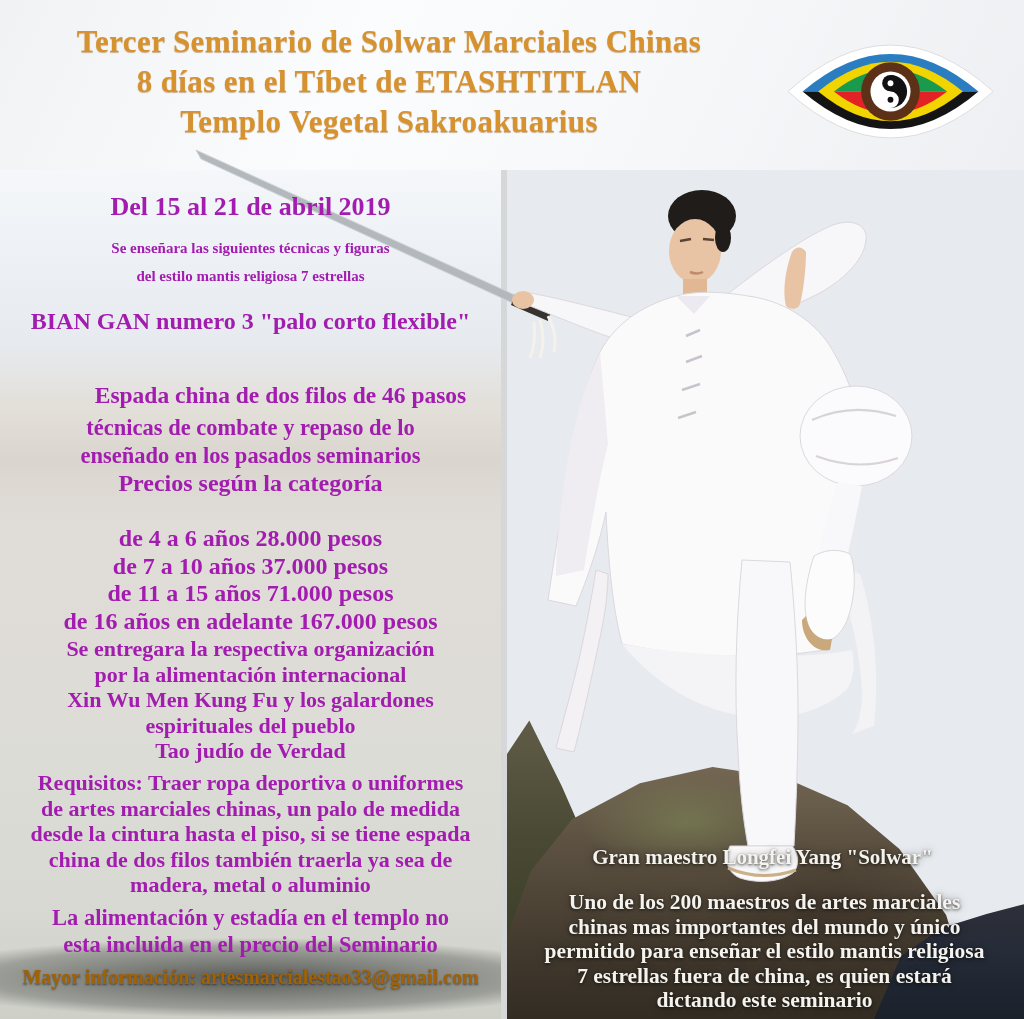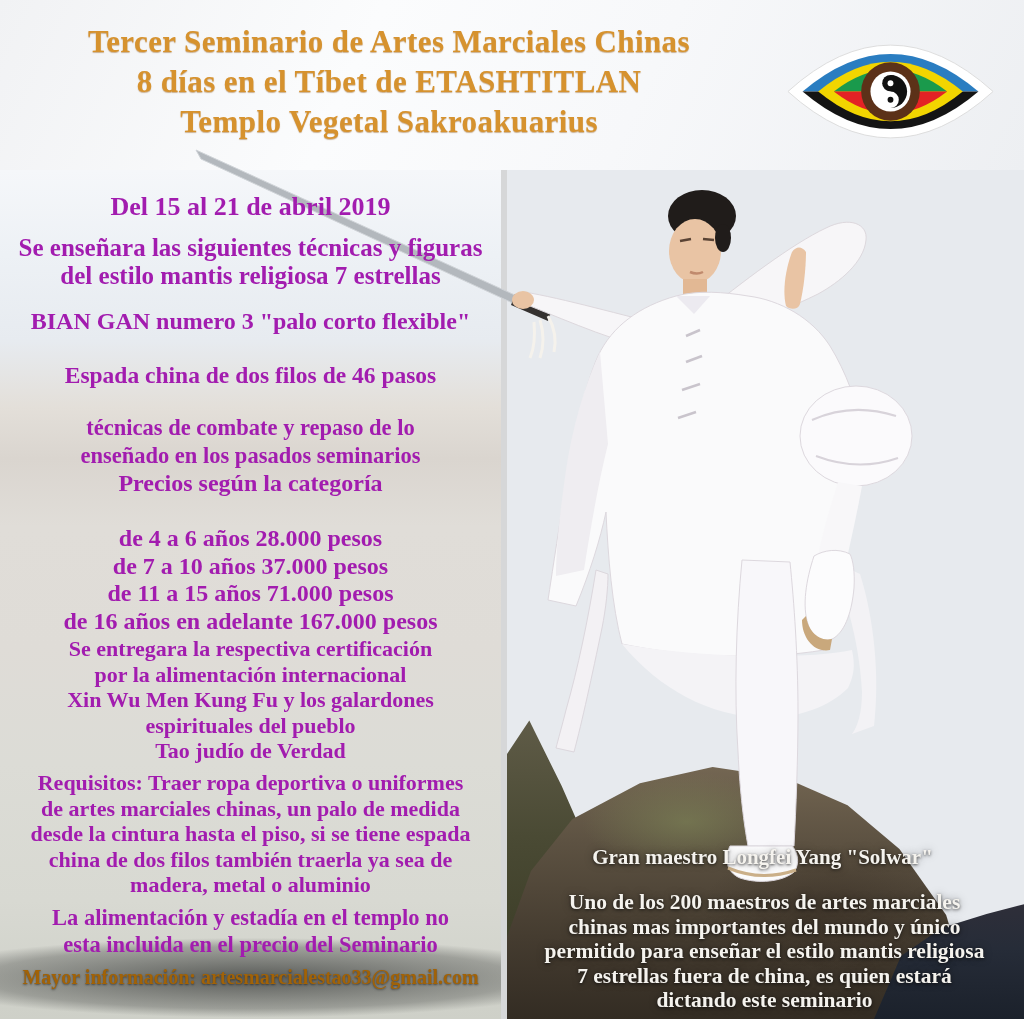--- a/index.html
+++ b/index.html
@@ -55,23 +55,23 @@
   
   .logo{position:absolute;left:783px;top:28px;width:215px;height:127px;z-index:6;}
   
   .txt{position:absolute;z-index:5;text-align:center;font-weight:700;}
   .gold{color:#d6922e;text-shadow:0 1px 1px rgba(146,86,16,.45);}
   .purple{color:#a21caf;}
   .white-txt{color:#f5f3ee;text-shadow:0 1px 3px rgba(10,10,10,.7),0 0 8px rgba(20,20,20,.35);}
   .title{left:0;top:22px;width:778px;font-size:31px;line-height:40px;letter-spacing:.4px;}
   .lc{left:0;width:501px;}
   .date-h{top:192px;font-size:26px;}
-  .intro{top:234px;font-size:25px;line-height:28px;}
+  .intro{top:234px;font-size:15px;line-height:28px;}
   .tech1{top:308px;font-size:24px;}
-  .tech2{top:362px;font-size:23.5px;}
+  .tech2{top:382px;font-size:23.5px;padding-left:30px;}
   .tech3{top:414px;font-size:22.5px;line-height:28px;}
   .prices-h{top:470px;font-size:24px;}
   .prices{top:525px;font-size:24px;line-height:27.5px;}
   .cert{top:636px;font-size:22px;line-height:25.5px;}
   .req{top:770px;font-size:22px;line-height:25.5px;}
   .lodging{top:904px;font-size:22.5px;line-height:27px;}
   .email{top:966px;font-size:20px;color:#a16207;text-shadow:0 1px 2px rgba(20,20,20,.55);}
   .caption{left:510px;width:505px;top:845px;font-size:21px;}
   .bio{left:505px;width:519px;top:890px;font-size:21.5px;line-height:24.5px;}
 </style>
@@ -166,21 +166,21 @@
       <circle cx="110" cy="65" r="17" fill="#ffffff"></circle>
       <path d="M110,48 A17,17 0 0 1 110,82 Z" fill="#111111"></path>
       <circle cx="110" cy="56.5" r="8.5" fill="#111111"></circle>
       <circle cx="110" cy="73.5" r="8.5" fill="#ffffff"></circle>
       <circle cx="110" cy="56.5" r="3" fill="#ffffff"></circle>
       <circle cx="110" cy="73.5" r="3" fill="#111111"></circle>
     </g>
   </svg>
 
   <div class="txt title gold">
-    <div>Tercer Seminario de Artes Marciales Chinas</div>
+    <div>Tercer Seminario de Solwar Marciales Chinas</div>
     <div>8 días en el Tíbet de ETASHTITLAN</div>
     <div>Templo Vegetal Sakroakuarius</div>
   </div>
 
   <div class="txt lc date-h purple">Del 15 al 21 de abril 2019</div>
 
   <div class="txt lc intro purple">
     <div>Se enseñara las siguientes técnicas y figuras</div>
     <div>del estilo mantis religiosa 7 estrellas</div>
   </div>
@@ -196,21 +196,21 @@
   <div class="txt lc prices-h purple">Precios según la categoría</div>
 
   <div class="txt lc prices purple">
     <div>de 4 a 6 años 28.000 pesos</div>
     <div>de 7 a 10 años 37.000 pesos</div>
     <div>de 11 a 15 años 71.000 pesos</div>
     <div>de 16 años en adelante 167.000 pesos</div>
   </div>
 
   <div class="txt lc cert purple">
-    <div>Se entregara la respectiva certificación</div>
+    <div>Se entregara la respectiva organización</div>
     <div>por la alimentación internacional</div>
     <div>Xin Wu Men Kung Fu y los galardones</div>
     <div>espirituales del pueblo</div>
     <div>Tao judío de Verdad</div>
   </div>
 
   <div class="txt lc req purple">
     <div>Requisitos: Traer ropa deportiva o uniformes</div>
     <div>de artes marciales chinas, un palo de medida</div>
     <div>desde la cintura hasta el piso, si se tiene espada</div>

